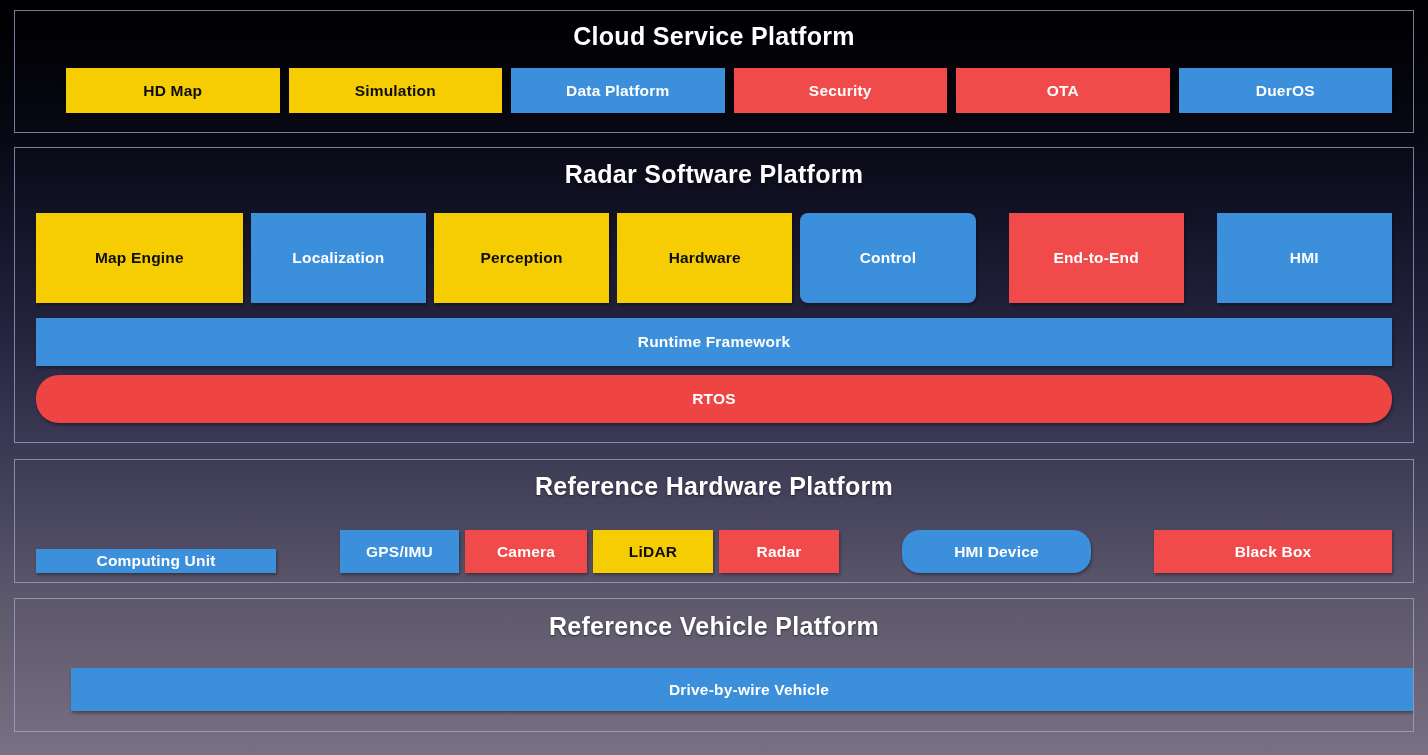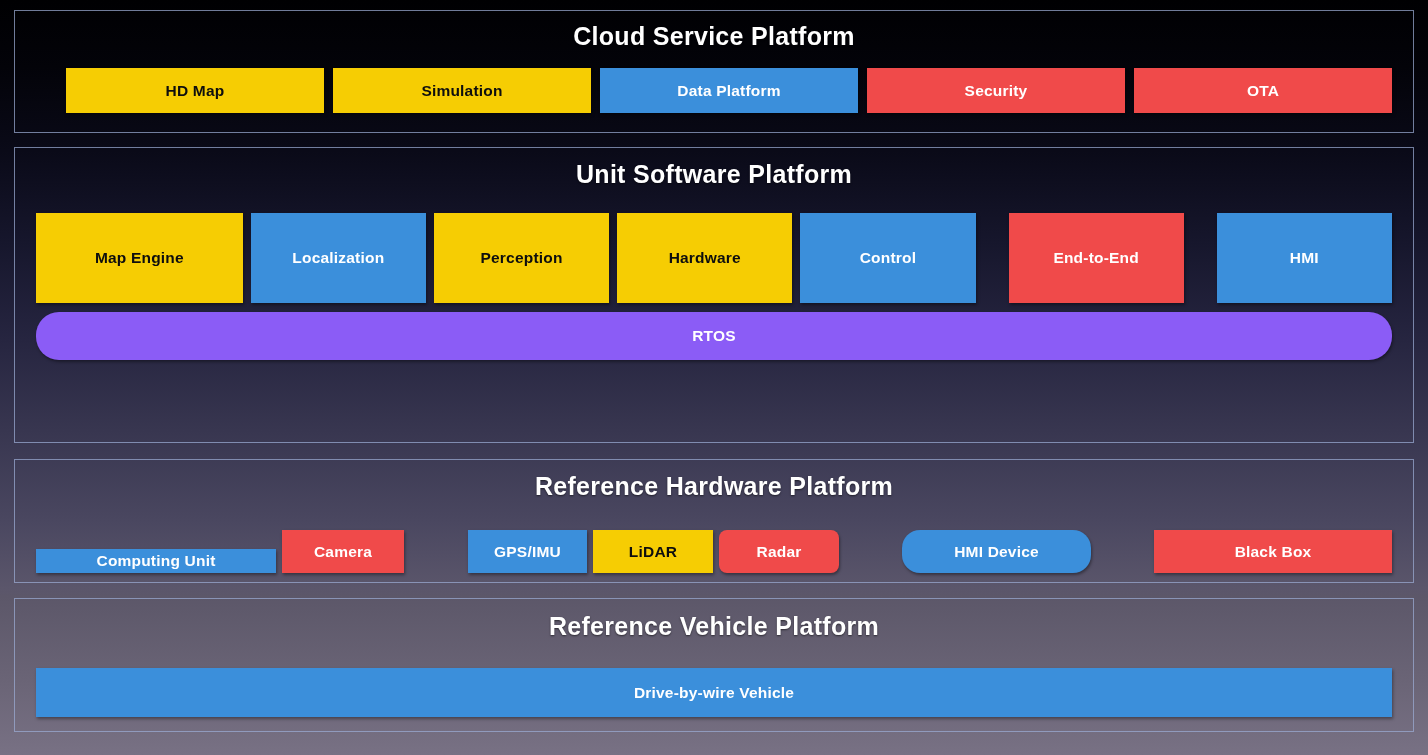--- a/index.html
+++ b/index.html
@@ -77,68 +77,71 @@
   .row-hardware {
     display: flex;
     gap: 6px;
     margin-top: 29px;
     height: 43px;
   }
   .hw-computing { flex: 0 0 240px; margin-top: 19px; }
   .hw-gps       { flex: 0 0 119px; margin-left: 58px; }
   .hw-camera    { flex: 0 0 122px; }
   .hw-lidar     { flex: 0 0 120px; }
-  .hw-radar     { flex: 0 0 120px; border-radius: 8px; }
+  .hw-radar     { flex: 0 0 120px; }
   .hw-hmi       { flex: 0 0 189px; margin-left: 57px; border-radius: 18px; }
   .hw-blackbox  { flex: 1 1 0;     margin-left: 57px; }
   
   .panel-vehicle { margin-top: 15px; height: 134px; }
   .panel-vehicle .panel-title { margin-top: 13px; }
   .vehicle-bar {
     margin-top: 27px;
-    height: 49px;
+    height: 43px;
     width: 100%;
+    margin-left: 35px;
   }
 </style>
 </head>
 <body>
 
 <div class="stage">
 
   <section class="panel panel-cloud">
     <h2 class="panel-title">Cloud Service Platform</h2>
     <div class="row-cloud">
       <div class="box" style="background-color: rgb(246, 205, 3); color: rgb(14, 14, 14);">HD Map</div>
       <div class="box" style="background-color: rgb(246, 205, 3); color: rgb(14, 14, 14);">Simulation</div>
       <div class="box" style="background-color: rgb(59, 143, 219); color: rgb(255, 255, 255);">Data Platform</div>
       <div class="box" style="background-color: rgb(240, 74, 74); color: rgb(255, 255, 255);">Security</div>
       <div class="box" style="background-color: rgb(240, 74, 74); color: rgb(255, 255, 255);">OTA</div>
+      <div class="box" style="background-color: rgb(59, 143, 219); color: rgb(255, 255, 255);">DuerOS</div>
     </div>
   </section>
 
   <section class="panel panel-software">
-    <h2 class="panel-title">Unit Software Platform</h2>
+    <h2 class="panel-title">Radar Software Platform</h2>
     <div class="row-modules">
       <div class="box box-wide" style="background-color: rgb(246, 205, 3); color: rgb(14, 14, 14);">Map Engine</div>
       <div class="box" style="background-color: rgb(59, 143, 219); color: rgb(255, 255, 255);">Localization</div>
       <div class="box" style="background-color: rgb(246, 205, 3); color: rgb(14, 14, 14);">Perception</div>
       <div class="box" style="background-color: rgb(246, 205, 3); color: rgb(14, 14, 14);">Hardware</div>
-      <div class="box" style="background-color: rgb(59, 143, 219); color: rgb(255, 255, 255);">Control</div>
+      <div class="box" style="background-color: rgb(59, 143, 219); color: rgb(255, 255, 255); border-radius: 8px;">Control</div>
       <div class="box box-gap-left" style="background-color: rgb(240, 74, 74); color: rgb(255, 255, 255);">End-to-End</div>
       <div class="box box-gap-left" style="background-color: rgb(59, 143, 219); color: rgb(255, 255, 255);">HMI</div>
     </div>
-    <div class="box layer-bar layer-bar-2" style="background-color: #8b5cf6; color: rgb(255, 255, 255); border-radius: 23px;">RTOS</div>
+    <div class="box layer-bar layer-bar-1" style="background-color: rgb(59, 143, 219); color: rgb(255, 255, 255);">Runtime Framework</div>
+    <div class="box layer-bar layer-bar-2" style="background-color: #ef4444; color: rgb(255, 255, 255); border-radius: 23px;">RTOS</div>
   </section>
 
   <section class="panel panel-hardware">
     <h2 class="panel-title">Reference Hardware Platform</h2>
     <div class="row-hardware">
       <div class="box hw-computing" style="background-color: rgb(59, 143, 219); color: rgb(255, 255, 255);">Computing Unit</div>
+      <div class="box hw-gps" style="background-color: rgb(59, 143, 219); color: rgb(255, 255, 255);">GPS/IMU</div>
       <div class="box hw-camera" style="background-color: rgb(240, 74, 74); color: rgb(255, 255, 255);">Camera</div>
-      <div class="box hw-gps" style="background-color: rgb(59, 143, 219); color: rgb(255, 255, 255);">GPS/IMU</div>
       <div class="box hw-lidar" style="background-color: rgb(246, 205, 3); color: rgb(14, 14, 14);">LiDAR</div>
       <div class="box hw-radar" style="background-color: rgb(240, 74, 74); color: rgb(255, 255, 255);">Radar</div>
       <div class="box hw-hmi" style="background-color: rgb(59, 143, 219); color: rgb(255, 255, 255);">HMI Device</div>
       <div class="box hw-blackbox" style="background-color: rgb(240, 74, 74); color: rgb(255, 255, 255);">Black Box</div>
     </div>
   </section>
 
   <section class="panel panel-vehicle">
     <h2 class="panel-title">Reference Vehicle Platform</h2>
     <div class="box vehicle-bar" style="background-color: rgb(59, 143, 219); color: rgb(255, 255, 255);">Drive-by-wire Vehicle</div>

